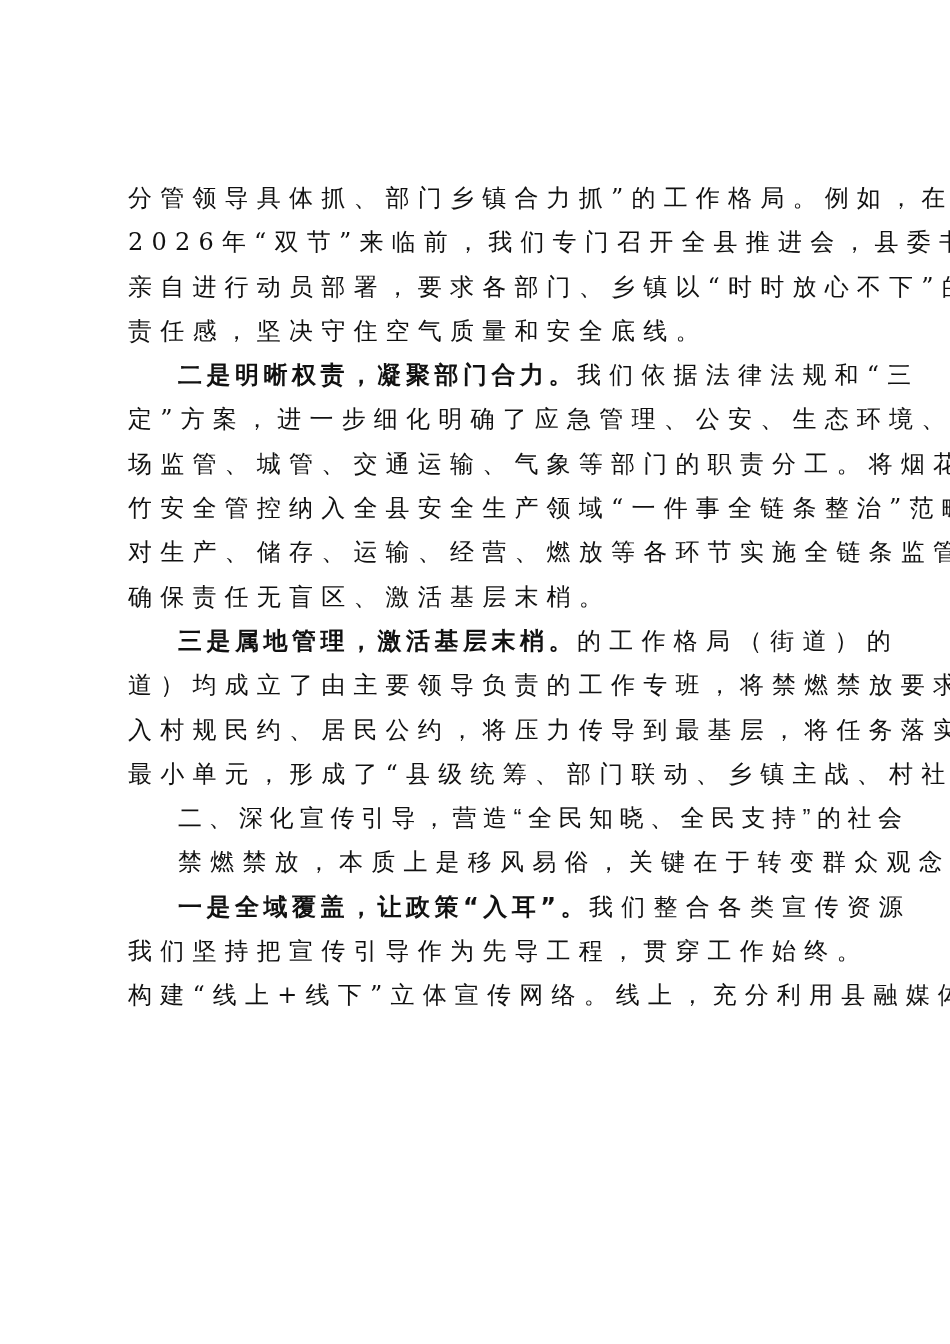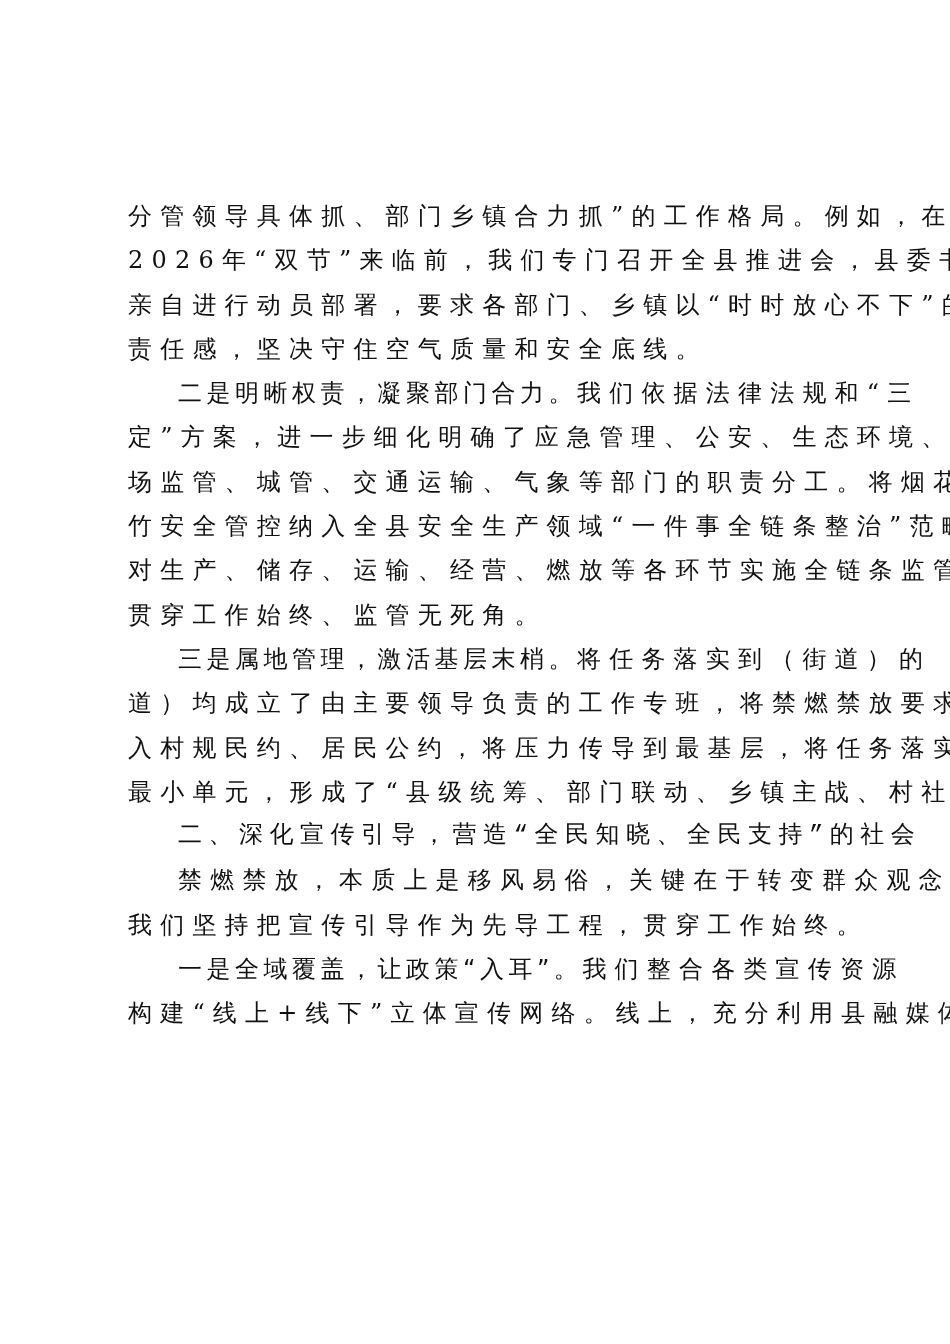--- a/index.html
+++ b/index.html
@@ -7,55 +7,55 @@
       width: 950px; height: 1344px;
       background: #ffffff;
       position: relative;
       overflow: hidden;
       font-family: "DejaVu Serif", "Liberation Serif", serif;
       color: #111111;
     }
     .page {
       position: absolute;
       left: 128px;
-      top: 194px;
+      top: 176px;
       width: 712px;
     }
     .line {
       height: 44.3px;
       line-height: 44.3px;
       font-size: 24px;
       white-space: nowrap;
       letter-spacing: 8.2px;
     }
     .indent { padding-left: 50px; }
-    b { font-weight: normal; font-family: "DejaVu Sans", sans-serif; letter-spacing: 4.5px; }
-    .heading { font-family: Liberation Mono, monospace; letter-spacing: 6.5px; }
+    b { font-weight: bold; font-family: "DejaVu Sans", sans-serif; letter-spacing: 4.5px; }
+    .heading { font-family: Liberation Sans, sans-serif; letter-spacing: 6.5px; }
   </style>
 </head>
 <body>
 
 <div class="page">
   <div class="line">分管领导具体抓、部门乡镇合力抓”的工作格局。例如，在</div>
   <div class="line">2026年“双节”来临前，我们专门召开全县推进会，县委书记</div>
   <div class="line">亲自进行动员部署，要求各部门、乡镇以“时时放心不下”的</div>
   <div class="line">责任感，坚决守住空气质量和安全底线。</div>
 
   <div class="line indent"><b>二是明晰权责，凝聚部门合力。</b><span>我们依据法律法规和“三</span></div>
   <div class="line">定”方案，进一步细化明确了应急管理、公安、生态环境、市</div>
   <div class="line">场监管、城管、交通运输、气象等部门的职责分工。将烟花爆</div>
   <div class="line">竹安全管控纳入全县安全生产领域“一件事全链条整治”范畴，</div>
   <div class="line">对生产、储存、运输、经营、燃放等各环节实施全链条监管，</div>
-  <div class="line">贯穿工作始终、监管无死角。</div>
+  <div class="line">确保责任无盲区、激活基层末梢。</div>
 
-  <div class="line indent"><b>三是属地管理，激活基层末梢。</b><span>将任务落实到（街道）的</span></div>
+  <div class="line indent"><b>三是属地管理，激活基层末梢。</b><span>的工作格局（街道）的</span></div>
   <div class="line">道）均成立了由主要领导负责的工作专班，将禁燃禁放要求纳</div>
   <div class="line">入村规民约、居民公约，将压力传导到最基层，将任务落实到</div>
   <div class="line">最小单元，形成了“县级统筹、部门联动、乡镇主战、村社落</div>
 
   <div class="line indent heading">二、深化宣传引导，营造“全民知晓、全民支持”的社会</div>
 
   <div class="line indent">禁燃禁放，本质上是移风易俗，关键在于转变群众观念。</div>
+  <div class="line indent"><b>一是全域覆盖，让政策“入耳”。</b><span>我们整合各类宣传资源</span></div>
+
   <div class="line">我们坚持把宣传引导作为先导工程，贯穿工作始终。</div>
-
-  <div class="line indent"><b>一是全域覆盖，让政策“入耳”。</b><span>我们整合各类宣传资源</span></div>
   <div class="line">构建“线上+线下”立体宣传网络。线上，充分利用县融媒体中</div>
 </div>
 
 </body></html>

